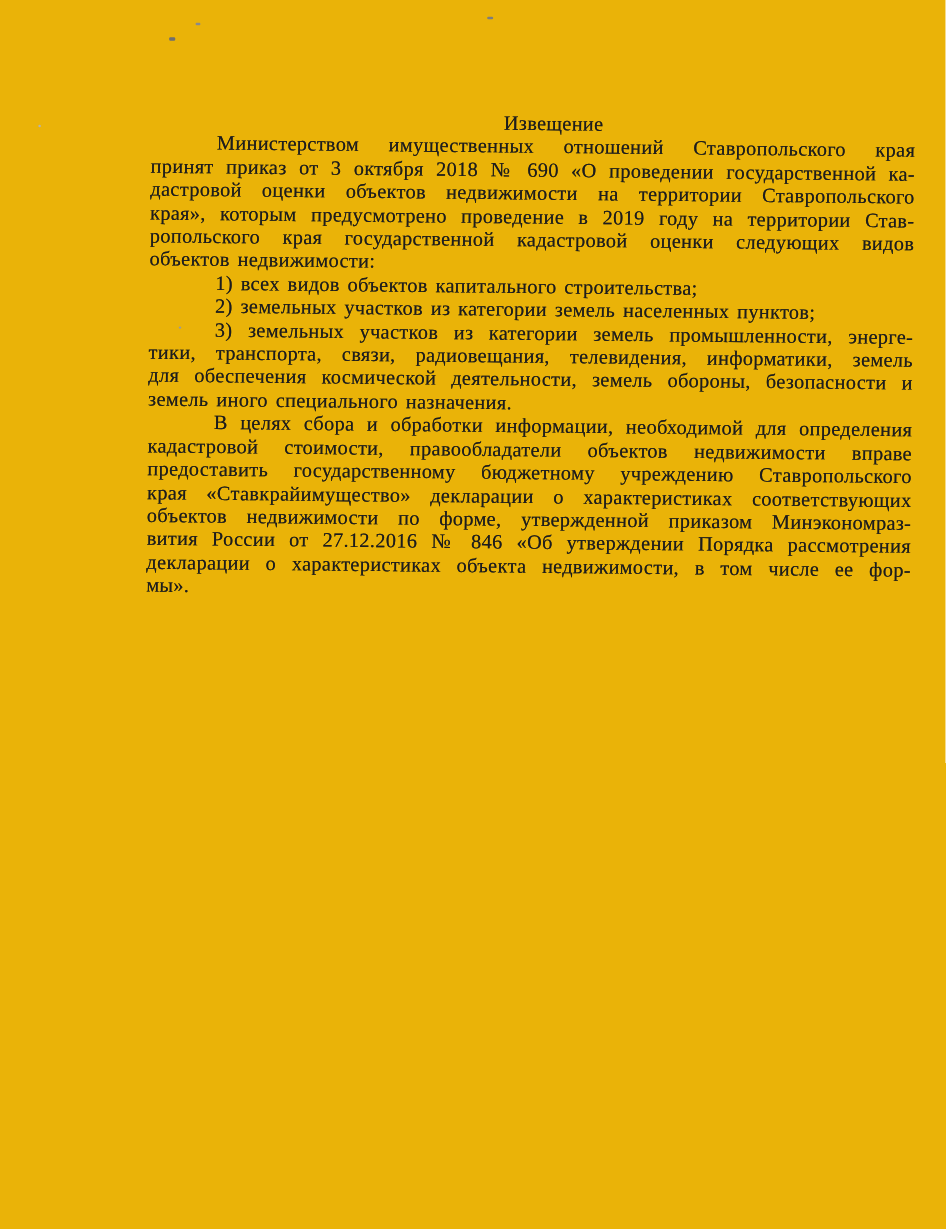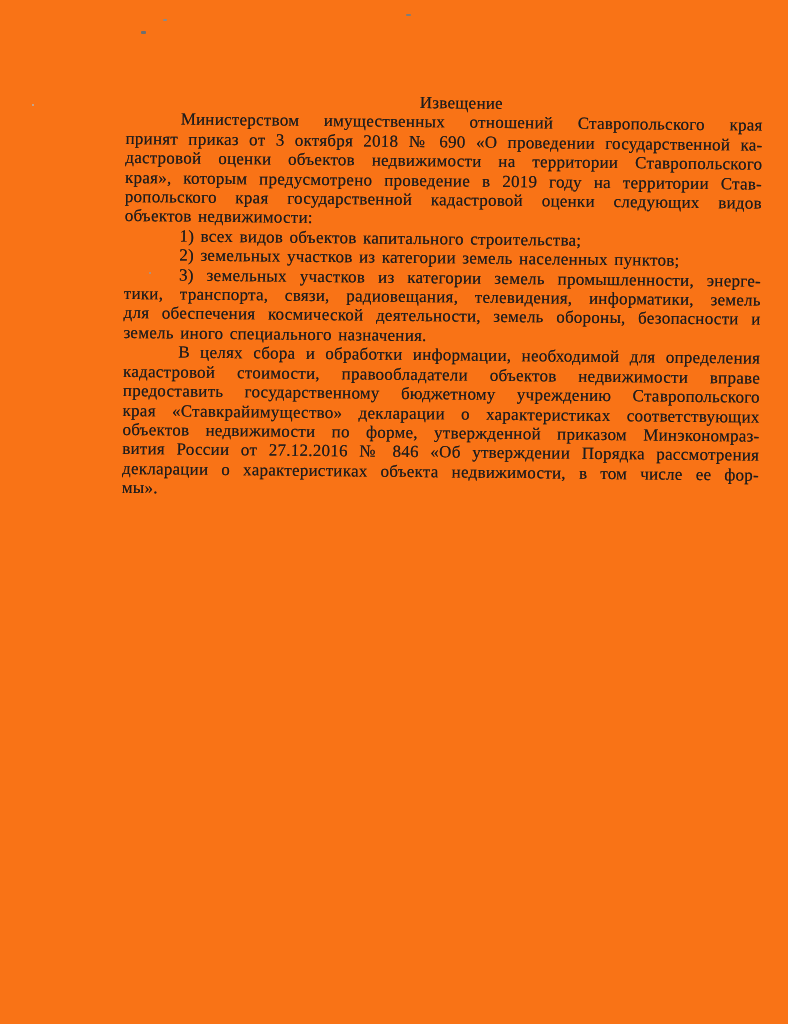--- a/index.html
+++ b/index.html
@@ -4,21 +4,21 @@
 <style>
   html, body {
     margin: 0;
     padding: 0;
     background: #ffffff;
   }
   .page {
     position: relative;
     width: 788px;
     height: 1024px;
-    background: #f97316;
+    background: #eab308;
     overflow: hidden;
   }
   
   .doc {
     position: absolute;
     left: 126px;
     top: 90px;
     width: 637px;
     transform: rotate(0.6deg);
     transform-origin: 0 0;

